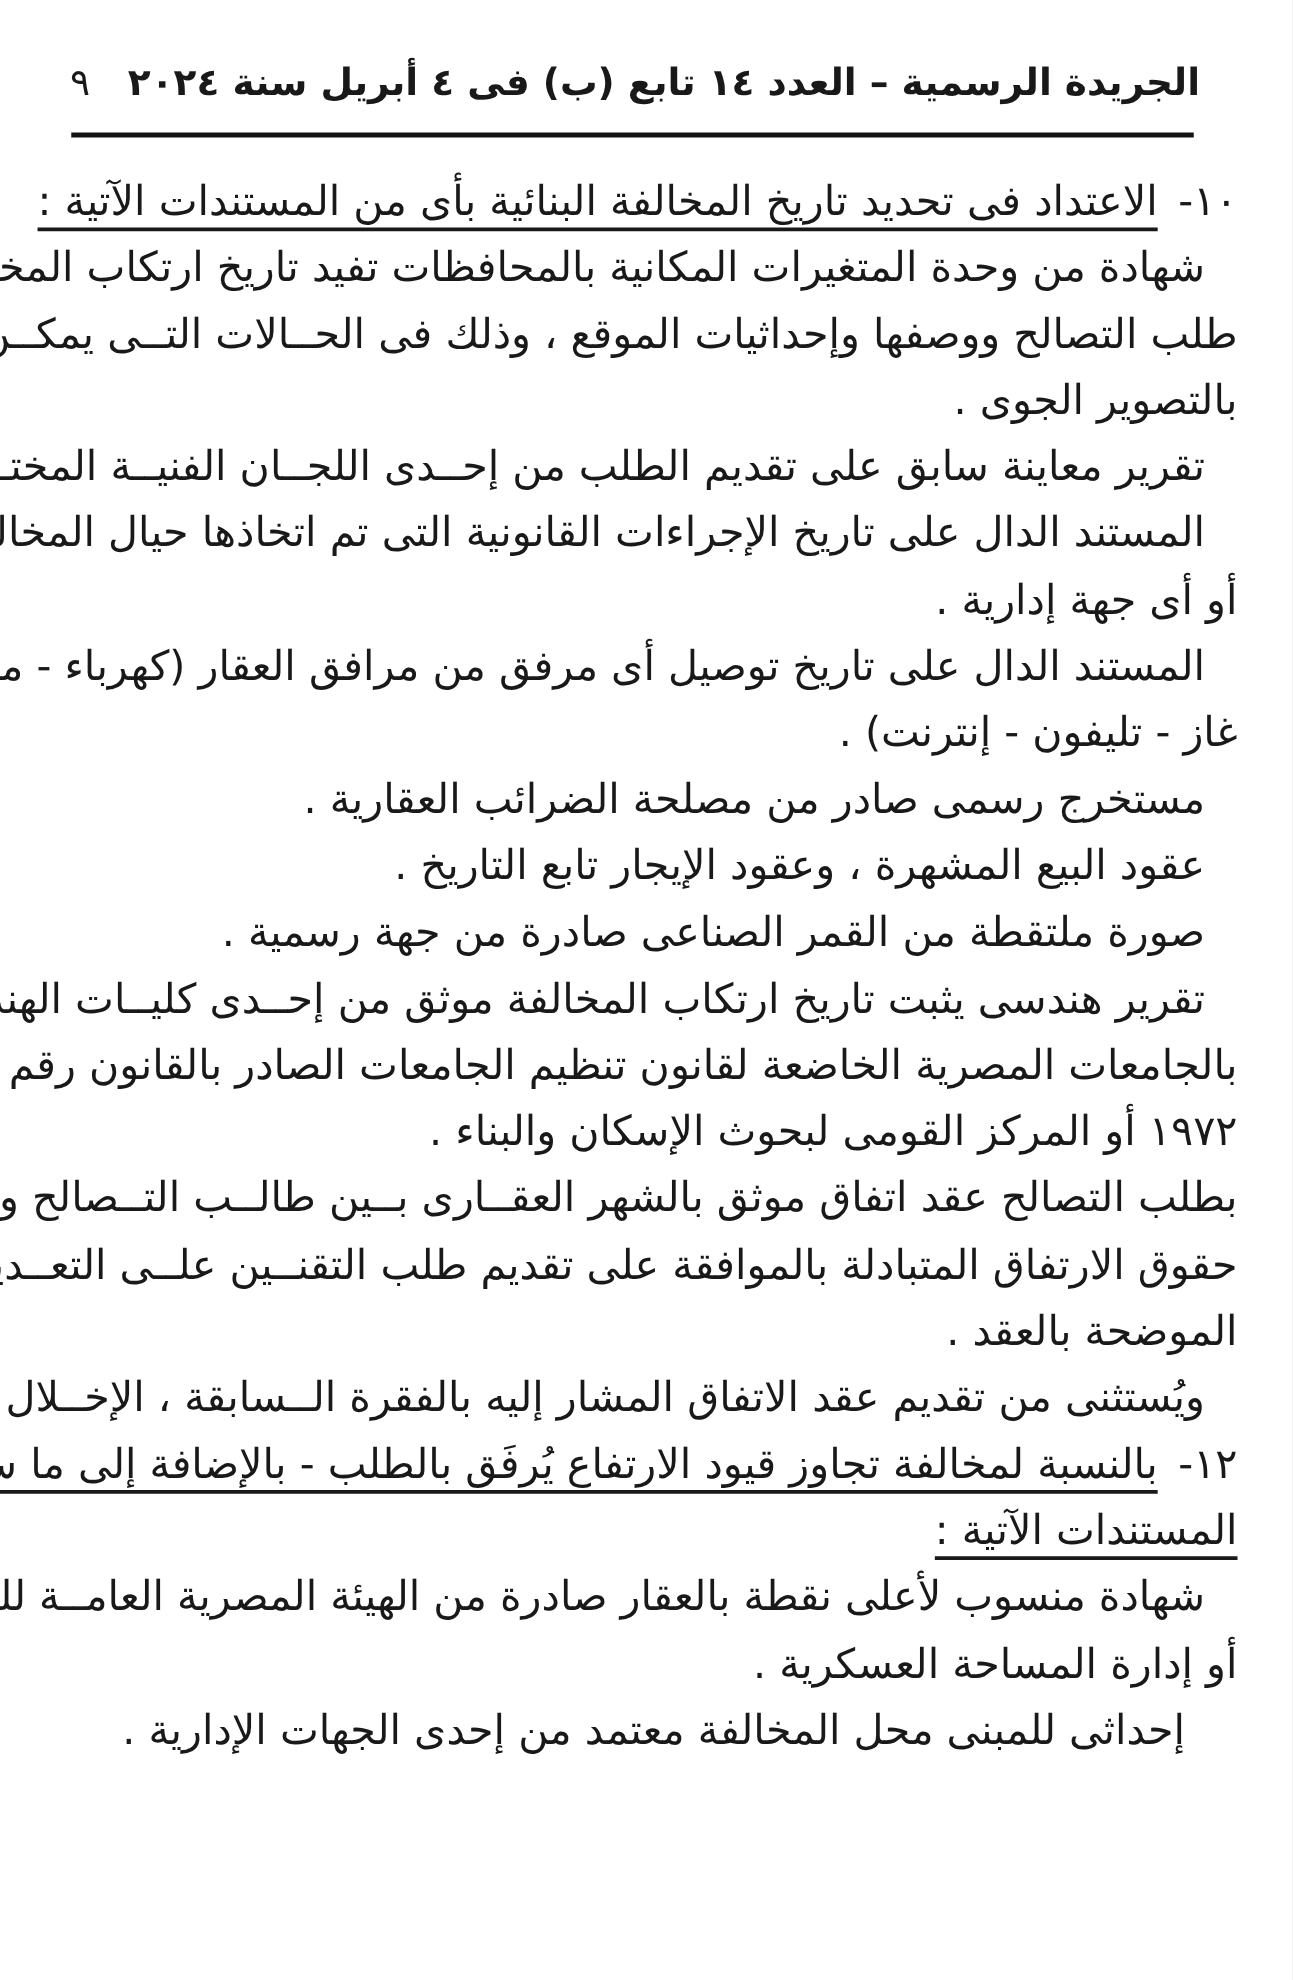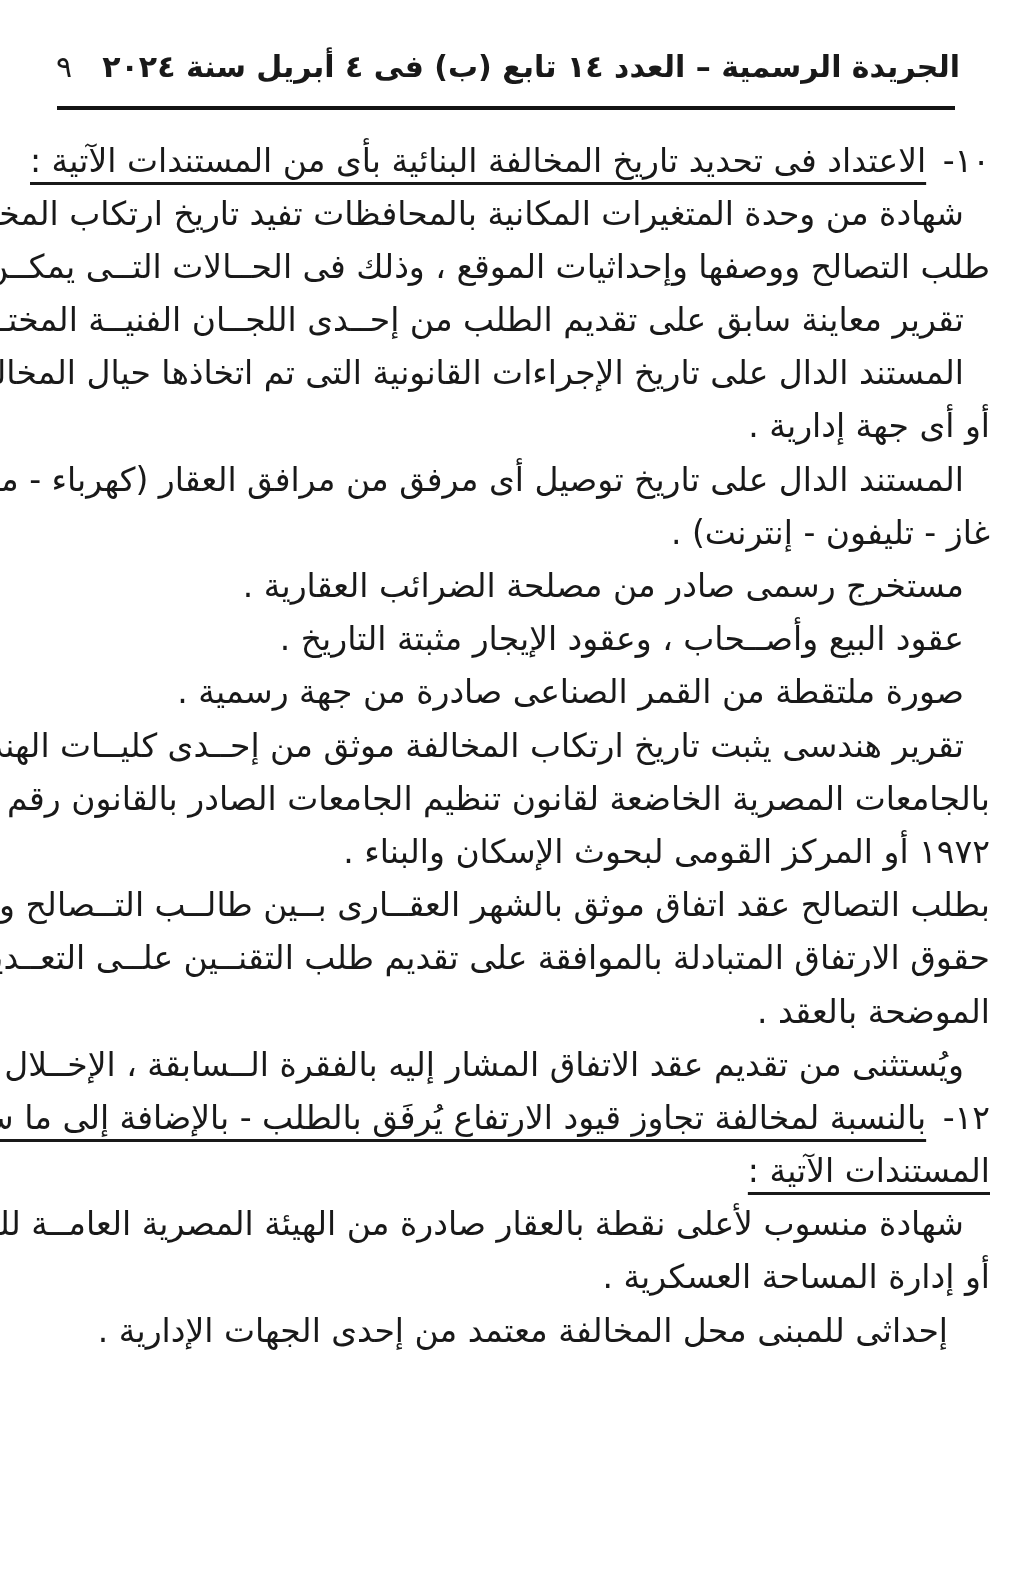--- a/index.html
+++ b/index.html
@@ -63,32 +63,33 @@
   </div>
 
   <div class="rule"></div>
 
   <div class="content">
 
     <div class="row"><span class="num">١٠- </span><span class="u">الاعتداد فى تحديد تاريخ المخالفة البنائية بأى من المستندات الآتية :</span></div>
 
     <div class="row j i1">شهادة من وحدة المتغيرات المكانية بالمحافظات تفيد تاريخ ارتكاب المخالفة محل</div>
     <div class="row j">طلب التصالح ووصفها وإحداثيات الموقع ، وذلك فى الحــالات التــى يمكــن إثباتهــا</div>
+    <div class="row">بالتصوير الجوى .</div>
 
     <div class="row j i1">تقرير معاينة سابق على تقديم الطلب من إحــدى اللجــان الفنيــة المختــصة ،</div>
 
     <div class="row i1">المستند الدال على تاريخ الإجراءات القانونية التى تم اتخاذها حيال المخالفة .</div>
     <div class="row">أو أى جهة إدارية .</div>
 
     <div class="row j i1">المستند الدال على تاريخ توصيل أى مرفق من مرافق العقار (كهرباء - ميــاه -</div>
     <div class="row">غاز - تليفون - إنترنت) .</div>
 
     <div class="row i1">مستخرج رسمى صادر من مصلحة الضرائب العقارية .</div>
 
-    <div class="row i1">عقود البيع وأصــحاب ، وعقود الإيجار مثبتة التاريخ .</div>
+    <div class="row i1">عقود البيع المشهرة ، وعقود الإيجار تابع التاريخ .</div>
 
     <div class="row i1">صورة ملتقطة من القمر الصناعى صادرة من جهة رسمية .</div>
 
     <div class="row j i1">تقرير هندسى يثبت تاريخ ارتكاب المخالفة موثق من إحــدى كليــات الهندســة</div>
     <div class="row j">بالجامعات المصرية الخاضعة لقانون تنظيم الجامعات الصادر بالقانون رقم ٤٩ لــسنة</div>
     <div class="row">١٩٧٢ أو المركز القومى لبحوث الإسكان والبناء .</div>
 
     <div class="row j">بطلب التصالح عقد اتفاق موثق بالشهر العقــارى بــين طالــب التــصالح وأصــحاب</div>
     <div class="row j">حقوق الارتفاق المتبادلة بالموافقة على تقديم طلب التقنــين علــى التعــديات القائمــة</div>
     <div class="row">الموضحة بالعقد .</div>

